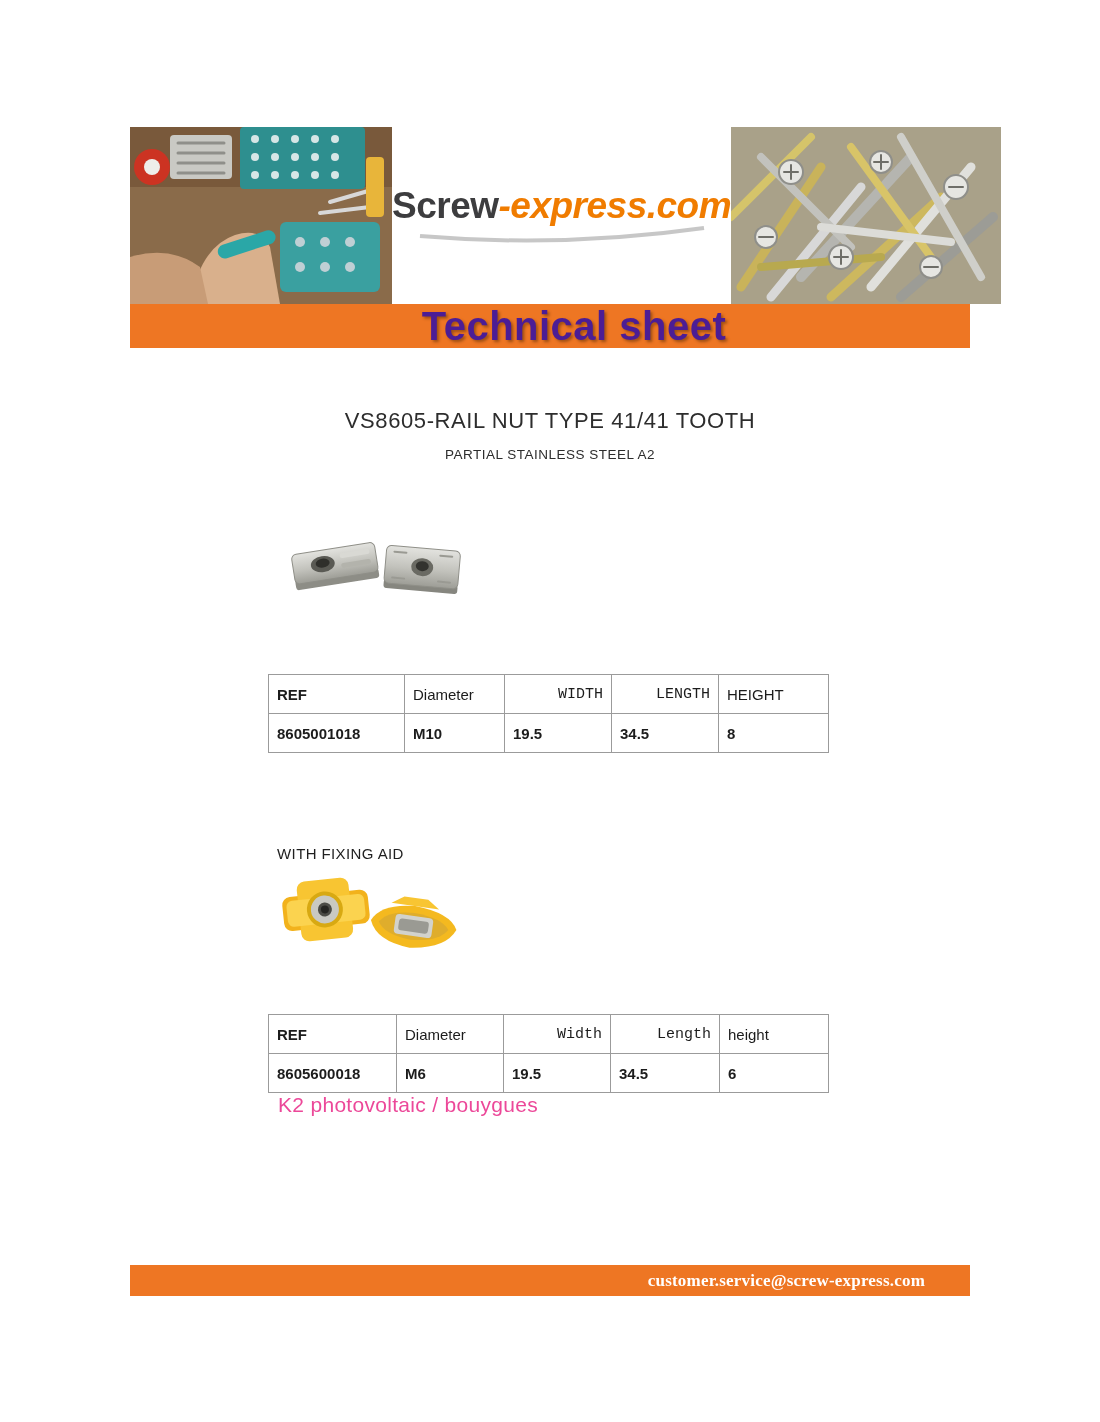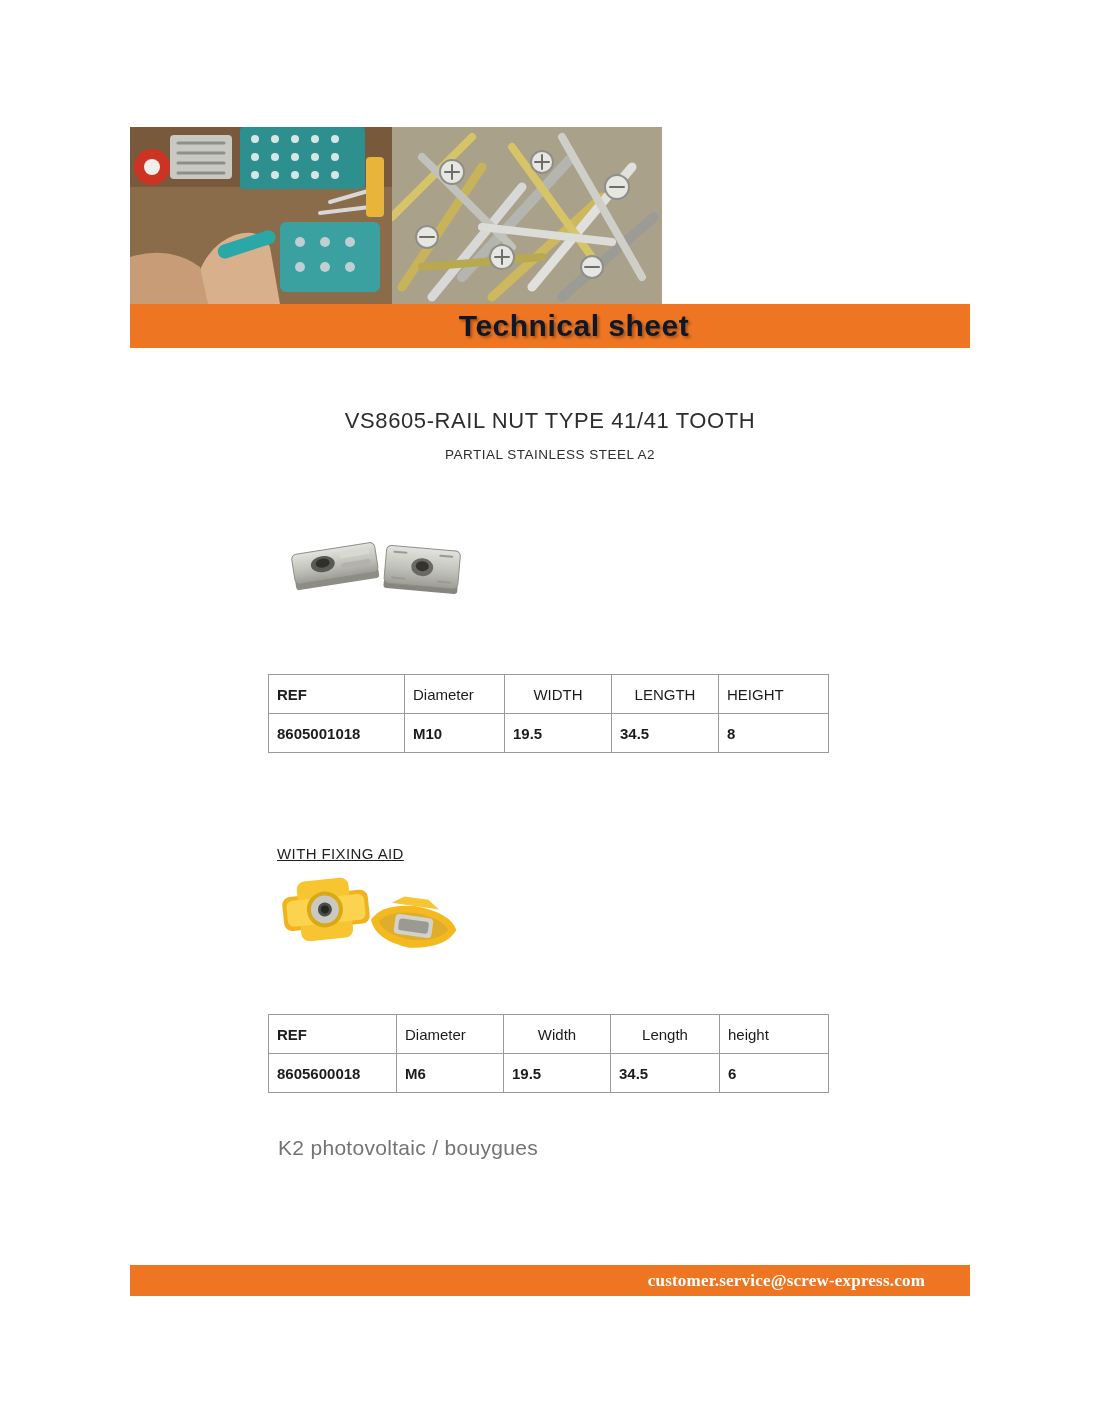--- a/index.html
+++ b/index.html
@@ -16,46 +16,46 @@
   .logo{font-size:37px;line-height:1;white-space:nowrap;}
   .logo .brand-primary{font-weight:bold;color:#3d3d3f;letter-spacing:-0.5px;}
   .logo .brand-secondary{font-style:italic;font-weight:600;color:#f07c00;letter-spacing:-0.5px;}
   .swoosh{margin-top:2px;}
   
   .tech-band{
     position:absolute;left:130px;top:304px;width:840px;height:44px;background:#ee7623;
     display:flex;align-items:center;justify-content:center;
   }
   .tech-band .band-label{
-    color:#0f172a;font-size:30px;font-weight:bold;letter-spacing:0.5px;
+    color:#4c1d95;font-size:40px;font-weight:bold;letter-spacing:0.5px;
     text-shadow:2px 2px 3px rgba(60,30,0,0.45);
     margin-left:48px;
   }
   
   .doc-title{position:absolute;left:0;top:408px;width:1100px;text-align:center;
     font-size:22px;color:#2d2d2d;letter-spacing:0.6px;}
   .doc-subtitle{position:absolute;left:0;top:447px;width:1100px;text-align:center;
     font-size:13.5px;color:#2d2d2d;letter-spacing:0.5px;}
   
   .nuts-img{position:absolute;left:283px;top:525px;}
-  .fixing-label{position:absolute;left:277px;top:845px;font-size:15px;color:#1f1f1f;letter-spacing:0.4px;text-decoration:underline;}
+  .fixing-label{position:absolute;left:277px;top:845px;font-size:15px;color:#1f1f1f;letter-spacing:0.4px;}
   .fixing-img{position:absolute;left:270px;top:870px;}
   
   table.spec{border-collapse:collapse;table-layout:fixed;position:absolute;left:268px;width:560px;background:#fff;border-radius:31px;}
   table.spec.t1{top:674px;}
   table.spec.t2{top:1014px;}
   table.spec th, table.spec td{
     border:1px solid #9b9b9b;font-size:15px;padding:0 8px;height:38px;
     text-align:left;vertical-align:middle;color:#1c1c1c;white-space:nowrap;overflow:hidden;
   }
   table.spec th{font-weight:normal;}
   table.spec th.bold, table.spec td{font-weight:bold;}
-  table.spec th.center{text-align:center;}
-  
-  .note-line{position:absolute;left:278px;top:1136px;font-size:21px;color:#737373;letter-spacing:0.3px;}
+  table.spec th.center{text-align:right;font-family:Liberation Mono, monospace;}
+  
+  .note-line{position:absolute;left:278px;top:1093px;font-size:21px;color:#ec4899;letter-spacing:0.3px;}
   .footer-band{
     position:absolute;left:130px;top:1265px;width:840px;height:31px;background:#ee7623;
     display:flex;align-items:center;justify-content:flex-end;padding-right:45px;box-sizing:border-box;
   }
   .footer-band .email{
     font-family:"Liberation Serif", serif;font-weight:bold;font-size:17px;color:#fff;letter-spacing:0.2px;
   }
 </style>
 </head>
 <body>
@@ -106,20 +106,28 @@
       <path d="M0 177 L 0 130 Q 40 118 70 140 L 78 177 Z" fill="#c89c77"></path>
       <rect x="86" y="120" width="60" height="14" rx="7" transform="rotate(-18 86 120)" fill="#2aa7a7"></rect>
       <g stroke="#d8d8d8" stroke-width="4" stroke-linecap="round">
         <line x1="200" y1="75" x2="245" y2="62"></line>
           <line x1="190" y1="86" x2="240" y2="80"></line>
       </g>
       <rect x="236" y="30" width="18" height="60" rx="4" fill="#e8b53a"></rect>
     </svg>
   </div>
 
+  <div class="logo-zone">
+    <div class="logo">
+      <span class="brand-primary">Screw</span><span class="brand-secondary">-express.com</span>
+    </div>
+    <svg class="swoosh" width="300" height="18" viewBox="0 0 300 18">
+      <path d="M8 10 Q 150 22 292 2" stroke="#a9a9a9" stroke-width="4" fill="none" opacity="0.65"></path>
+    </svg>
+  </div>
 
   <div class="photo" style="width:270px;">
     <svg width="270" height="177" viewBox="0 0 270 177">
       <rect width="270" height="177" fill="#a9a189"></rect>
       <g stroke-linecap="round">
         <line x1="10" y1="160" x2="90" y2="40" stroke="#c9b35a" stroke-width="9"></line>
         <line x1="40" y1="170" x2="130" y2="60" stroke="#d8d8d8" stroke-width="9"></line>
         <line x1="70" y1="150" x2="180" y2="30" stroke="#b5b5b0" stroke-width="10"></line>
         <line x1="100" y1="170" x2="210" y2="70" stroke="#cdb85e" stroke-width="9"></line>
         <line x1="140" y1="160" x2="240" y2="40" stroke="#e0e0dc" stroke-width="9"></line>

